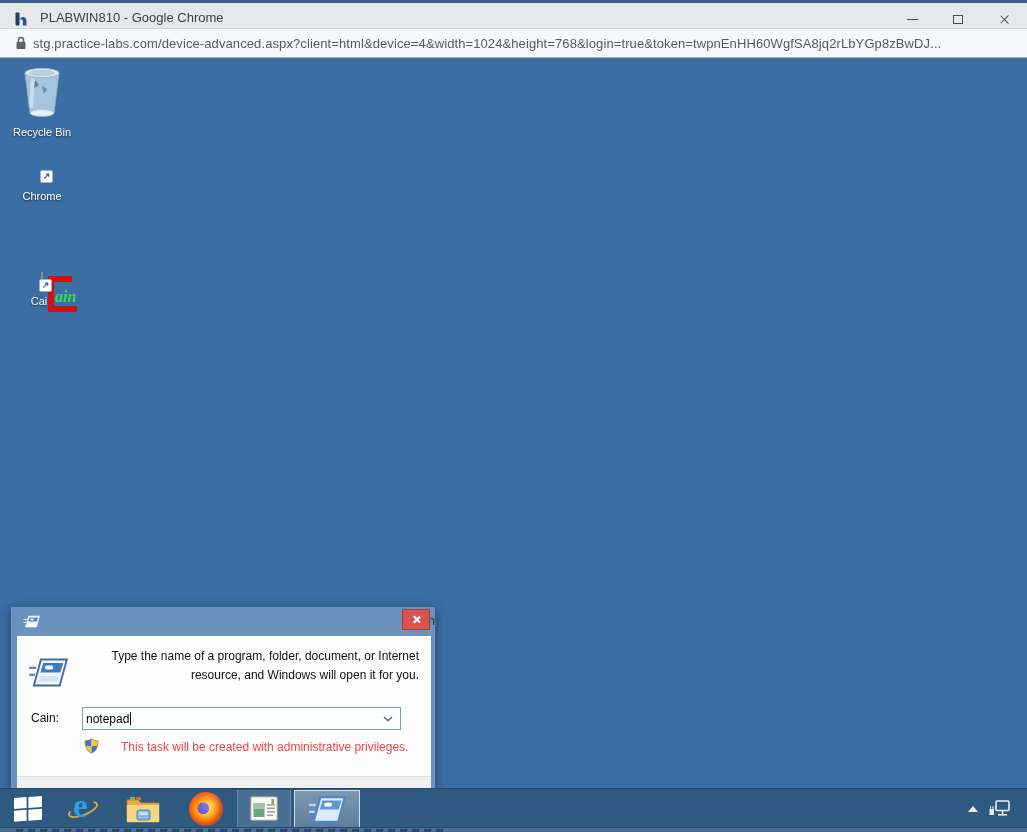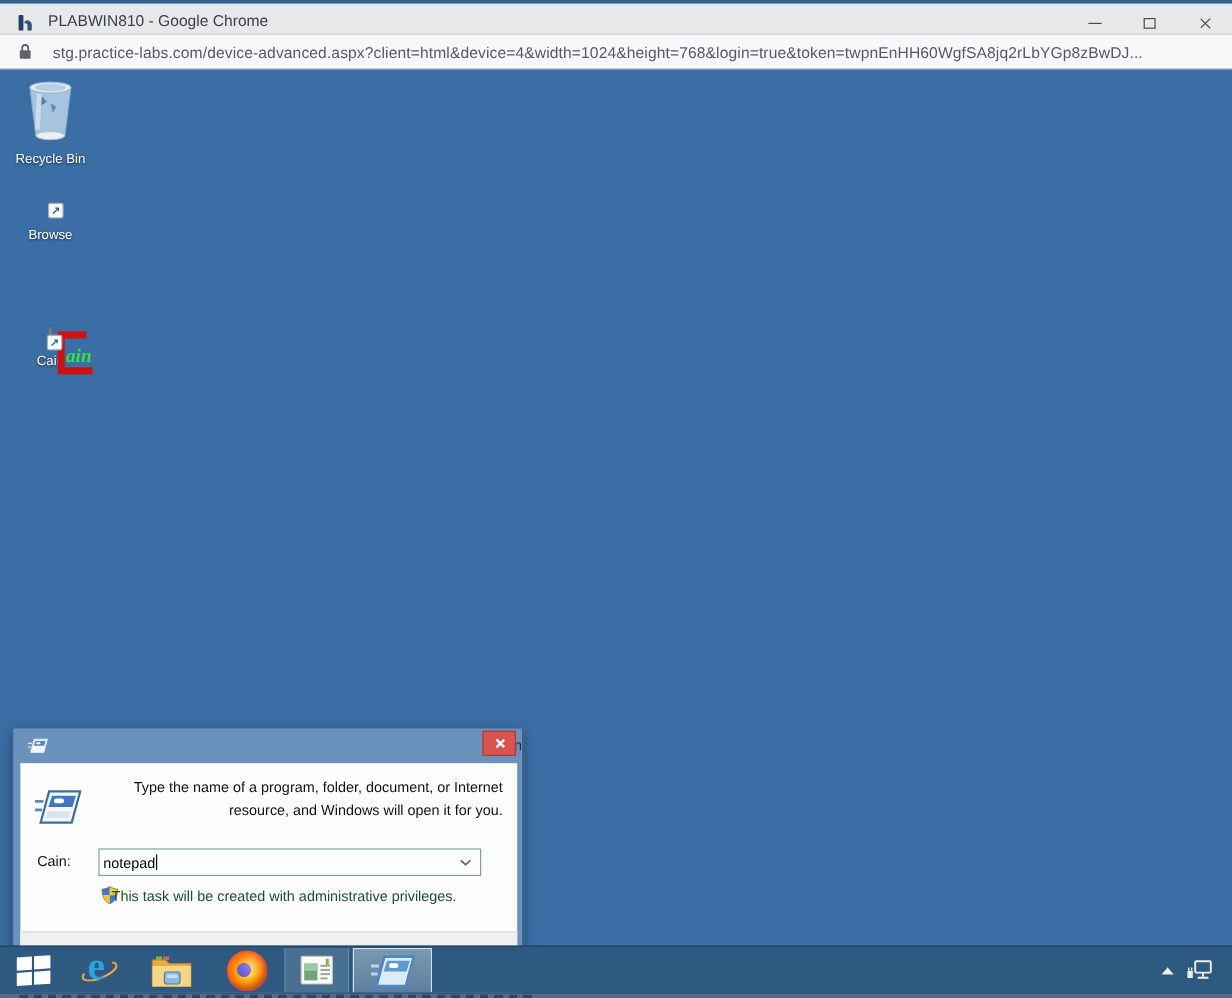--- a/index.html
+++ b/index.html
@@ -14,21 +14,21 @@
   .win-controls { position:absolute; right:0; top:3px; height:26px; display:flex; }
   .win-btn { width:46px; height:26px; display:flex; align-items:center; justify-content:center; cursor:default; }
   .glyph-min { width:11px; height:1px; background:#4a4a4a; }
   .glyph-max { width:10px; height:9px; border:1px solid #4a4a4a; }
   .glyph-x { position:relative; width:11px; height:11px; }
   .glyph-x::before,.glyph-x::after { content:""; position:absolute; left:5px; top:0; width:1.4px; height:11px; background:#4a4a4a; }
   .glyph-x::before { transform:rotate(45deg);} .glyph-x::after { transform:rotate(-45deg);}
 
   .url-bar { position:absolute; left:0; top:29px; width:1027px; height:29px; background:#f7f8f9; border-bottom:1px solid #a9adb2; display:flex; align-items:center; }
   .lock { margin-left:15px; }
-  .url-text { margin-left:17px; font-size:13px; color:#565b60; letter-spacing:0.1px; white-space:nowrap; }
+  .url-text { margin-left:6px; font-size:13px; color:#565b60; letter-spacing:0.1px; white-space:nowrap; }
 
   
   .desktop { position:absolute; left:0; top:58px; width:1027px; height:730px; background:#3b6ea5;padding-left:31px; }
   .desk-icon { position:absolute; width:82px; text-align:center; cursor:default; }
   .desk-icon .art { position:relative; display:inline-block; }
   .desk-label { margin-top:4px; font-size:11px; color:#ffffff; text-shadow:0 1px 2px rgba(0,0,0,.65); }
   .shortcut-badge { position:absolute; left:-2px; bottom:-1px; width:13px; height:13px; background:#fff; border:1px solid #9fb2c4; border-radius:2px; font-size:9px; font-weight:bold; color:#1f5fbf; line-height:11px; text-align:center; }
 
   .fx-circle { width:50px; height:50px; border-radius:50%;
     background:
@@ -53,21 +53,21 @@
   .rd-body { position:absolute; left:6px; top:29px; width:414px; height:198px; background:#fdfdfd; }
   .rd-strip { position:absolute; left:0; bottom:0; width:100%; height:58px; background:#f0f0f0; border-top:1px solid #dcdcdc; }
   .rd-desc { position:absolute; left:66px; top:11px; width:336px; font-size:12px; line-height:19px; color:#111;text-align:right; }
   .rd-bodyicon { position:absolute; left:11px; top:21px; }
   .rd-open-label { position:absolute; left:14px; top:75px; font-size:12px; color:#111; }
   .rd-combo { position:absolute; left:65px; top:71px; width:319px; height:23px; background:#fff; border:1px solid #7f9db9; display:flex; align-items:center; }
   .rd-combo-text { margin-left:3px; font-size:12px; color:#000; }
   .caret { display:inline-block; width:1px; height:13px; background:#111; margin-left:1px; vertical-align:-2px; }
   .rd-chevron { position:absolute; right:7px; top:8px; }
   .rd-shield { position:absolute; left:67px; top:102px; }
-  .rd-admin { position:absolute; left:76px; top:104px; font-size:12px; color:#14532d; }
+  .rd-admin { position:absolute; left:104px; top:104px; font-size:12px; color:#ef4444; }
   .rd-btn { position:absolute; top:17px; width:86px; height:24px; font-family:"Liberation Sans",sans-serif; font-size:12px; color:#111;
     background:linear-gradient(#f2f2f2,#e5e5e5); border:1px solid #ababab; text-align:center; line-height:22px; cursor:default; }
   .rd-btn.ok { left:112px; background:linear-gradient(#f1f7fd,#dcecf9); border:1px solid #3c7fb1; }
   .rd-btn.cancel { left:206px; }
   .rd-btn.browse { left:300px; }
 
   
   .taskbar { position:absolute; left:0; top:788px; width:1027px; height:39px; background:#2e5a82; border-top:1px solid #1f4265; }
   .tb-item { position:absolute; top:1px; height:38px; display:flex; align-items:center; justify-content:center; cursor:default; }
   .tb-start { left:0; width:56px; }
@@ -135,21 +135,21 @@
       </svg>
     </span>
     <div class="desk-label">Recycle Bin</div>
   </div>
 
   <div class="desk-icon" style="left:1px; top:110px;">
     <span class="art">
       <span class="fx-circle"></span>
       <span class="shortcut-badge">↗</span>
     </span>
-    <div class="desk-label">Browse</div>
+    <div class="desk-label">Chrome</div>
   </div>
 
   <div class="desk-icon" style="left:1px; top:215px;">
     <span class="art">
       <span class="cain-box">
         <svg width="44" height="42" viewBox="0 0 44 42">
           <path d="M30,6 L9,6 L9,36 L35,36" fill="none" stroke="#cc1212" stroke-width="6"></path>
           <text x="13" y="29" font-family="Liberation Serif,serif" font-style="italic" font-weight="bold" font-size="16" fill="#3bdc4a">ain</text>
         </svg>
       </span>

